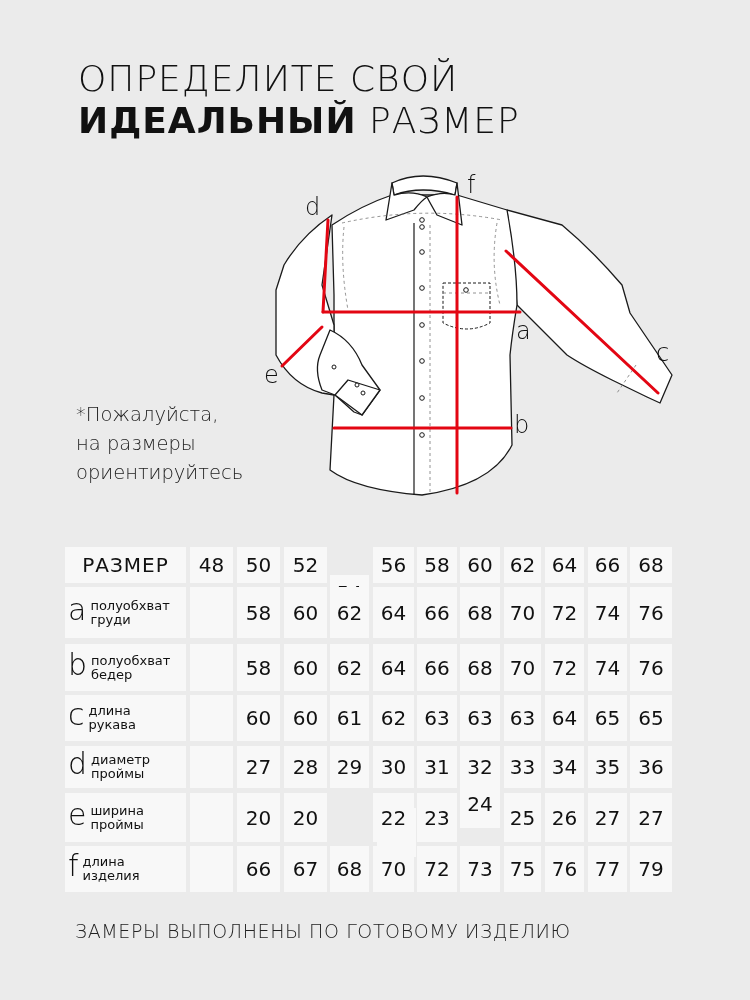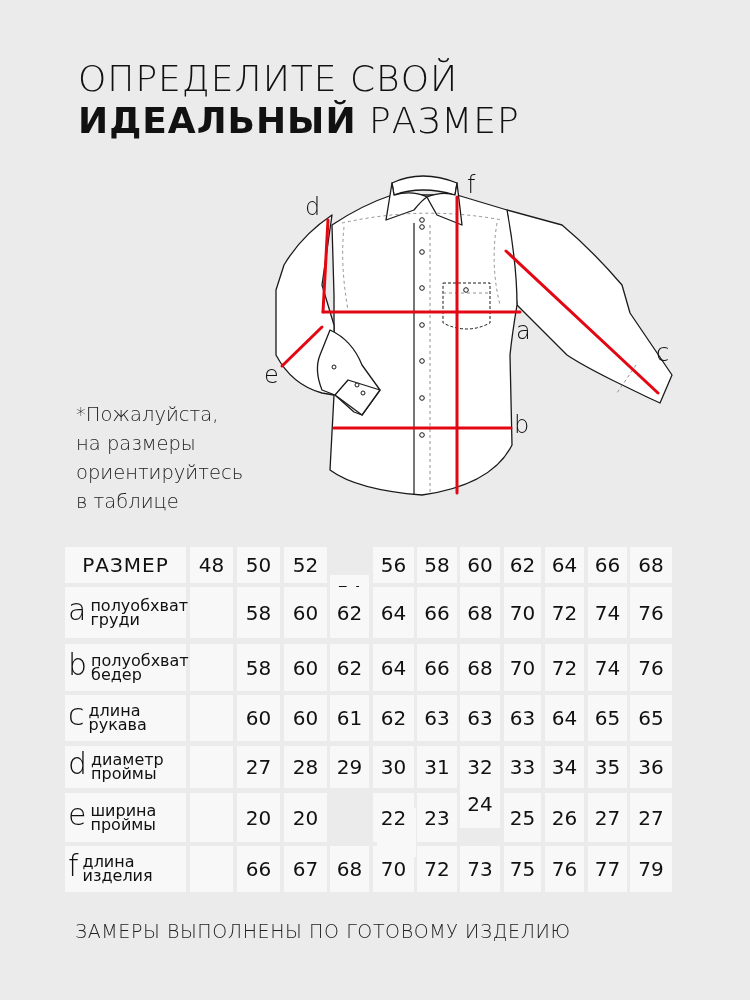--- a/index.html
+++ b/index.html
@@ -14,21 +14,21 @@
 
     .shirt { position: absolute; left: 262px; top: 165px; width: 420px; height: 340px; }
 
     .note { position: absolute; left: 76px; top: 400px; font-size: 19.5px; line-height: 29px; color: #222; font-weight: 300; white-space: nowrap; }
 
     .table { position: absolute; left: 65px; top: 547px; }
     .cell { position: absolute; background: #f8f8f8; display: flex; align-items: center; justify-content: center; font-size: 20px; color: #111; }
     .cell.head-label { font-size: 20px; letter-spacing: 1px; justify-content: center; }
     .cell.label { justify-content: flex-start; padding-left: 3px; }
     .cell .letter { font-size: 30px; line-height: 30px; margin-right: 4px; margin-top: -6px; font-weight: 300; }
-    .cell .desc { font-size: 16px; line-height: 14px; color: #111; }
+    .cell .desc { font-size: 13px; line-height: 14px; color: #111; }
 
     .footer { position: absolute; left: 75px; top: 920px; font-size: 19px; letter-spacing: 0.6px; color: #222; white-space: nowrap; font-weight: 300; }
   </style>
 </head>
 <body>
 
 <div class="title">
   <span class="line1">ОПРЕДЕЛИТЕ СВОЙ</span>
   <span class="line2"><span class="bold">ИДЕАЛЬНЫЙ</span><span class="light"> РАЗМЕР</span></span>
 </div>
@@ -98,21 +98,20 @@
       <text x="2" y="218">e</text>
       <text x="252" y="268">b</text>
     </g>
   </svg>
 </div>
 
 <div class="note">
   <div>*Пожалуйста,</div>
   <div>на размеры</div>
   <div>ориентируйтесь</div>
-  <div>в таблице</div>
 </div>
 
 <div class="table" id="size-table">
     <div class="cell head-label" style="left: 0px; top: 0px; width: 121px; height: 36px;">РАЗМЕР</div>
     <div class="cell " style="left: 125px; top: 0px; width: 43px; height: 36px;">48</div>
     <div class="cell " style="left: 172px; top: 0px; width: 43px; height: 36px;">50</div>
     <div class="cell " style="left: 219px; top: 0px; width: 43px; height: 36px;">52</div>
     <div class="cell " style="left: 265px; top: 0px; width: 39px; height: 36px; margin-top: 28px;">54</div>
     <div class="cell " style="left: 308px; top: 0px; width: 41px; height: 36px;">56</div>
     <div class="cell " style="left: 352px; top: 0px; width: 40px; height: 36px;">58</div>

